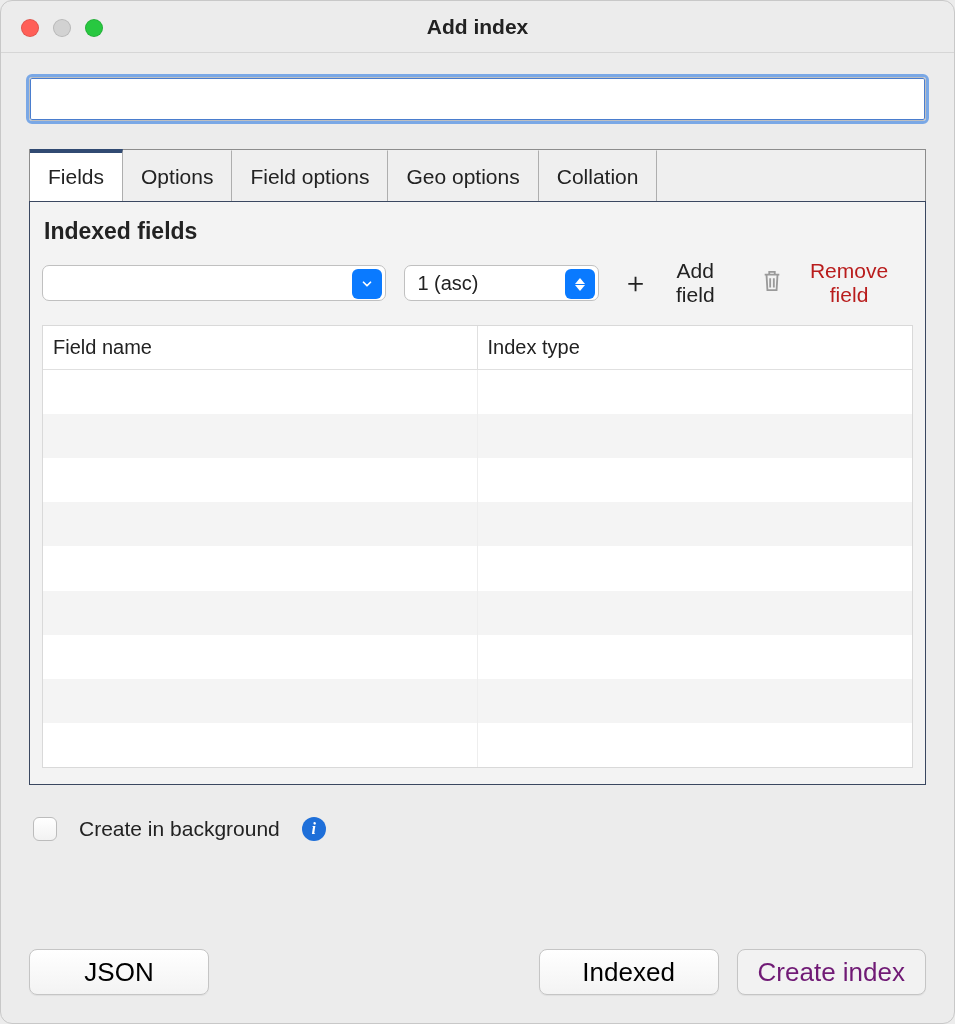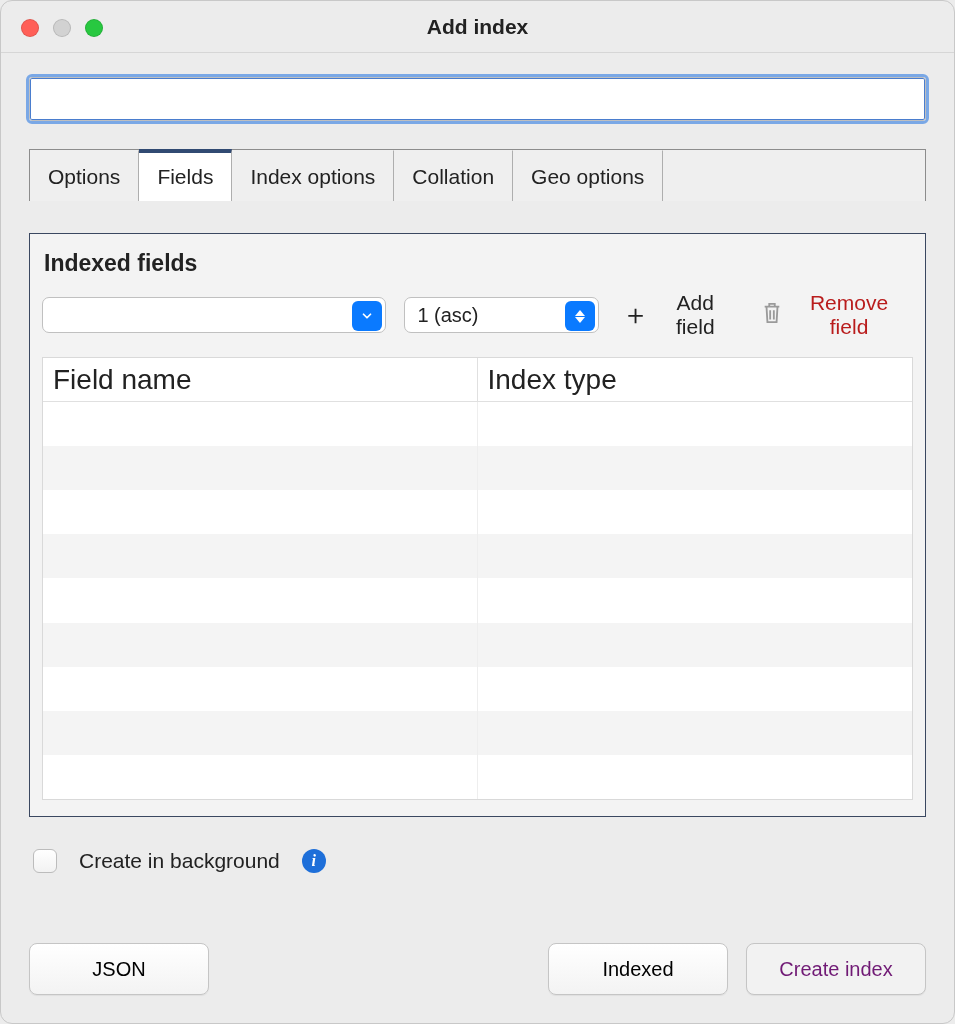--- a/index.html
+++ b/index.html
@@ -88,21 +88,21 @@
     margin-top: -1px;
     font-weight: 500;
   }
   .tab:not(.active) { border-top: 1px solid transparent; padding-top:1px;}
   .tabpanel {
     border: 1px solid #3a4760;
     background: #f3f3f3;
     flex: 0 0 auto;
     height: 584px;
     padding: 16px 12px;
-    display: flex; flex-direction: column; margin-top: 32px;
+    display: flex; flex-direction: column;
   }
   .panel-heading {
     font-weight: 700;
     font-size: 23px;
     margin: 0 0 14px 2px;
   }
   .field-row {
     display: flex; align-items: center; gap: 18px;
     margin-bottom: 18px;
   }
@@ -142,21 +142,21 @@
   .table {
     flex: 1;
     background: #fff;
     border: 1px solid #d9d9d9;
     display: flex; flex-direction: column;
     overflow: hidden;
   }
   .thead {
     display: flex; height: 44px; align-items: center;
     border-bottom: 1px solid #e0e0e0;
-    font-size: 28px;
+    font-size: 20px;
     background: #fff;
   }
   .th1 { width: 50%; padding-left: 10px; border-right: 1px solid #e0e0e0; height:100%; display:flex; align-items:center;}
   .th2 { width: 50%; padding-left: 10px; height:100%; display:flex; align-items:center;}
   .tbody { flex:1; display:flex; flex-direction:column; }
   .trow { flex:1; display:flex; }
   .trow:nth-child(odd) { background: #fff; }
   .trow:nth-child(even){ background: #f4f4f4; }
   .tcell { width:50%; border-right:1px solid #eee;}
   .tcell:last-child{border-right:none;}
@@ -182,27 +182,27 @@
     font-family: Georgia, 'Times New Roman', serif;
     font-style: italic;
   }
   .footer {
     margin-top: auto;
     padding: 24px 28px 28px 28px;
     display: flex; align-items: center; gap: 18px;
   }
   .spacer { flex:1; }
   .btn {
-    height: 52px;
+    height: 46px;
     min-width: 180px;
     padding: 0 20px;
     border-radius: 8px;
     border: 1px solid #c5c5c5;
     background: linear-gradient(#ffffff,#f3f3f3);
-    font-size: 20px;
+    font-size: 26px;
     box-shadow: 0 1px 1px rgba(0,0,0,0.06);
   }
   .btn.disabled { color: #701a75; background: #f2f2f2; }
 </style>
 </head>
 <body>
 
 <div class="window">
 
   <div class="titlebar">
@@ -212,25 +212,25 @@
       <div class="tl tl-green"></div>
     </div>
     <div class="title">Add index</div>
   </div>
 
   <div class="content">
 
     <input class="name-input" type="text" autofocus="" value="" style="">
 
     <div class="tabrow">
+      <div class="tab active">Fields</div>
       <div class="tab">Options</div>
-      <div class="tab active">Fields</div>
-      <div class="tab">Index options</div>
+      <div class="tab">Field options</div>
+      <div class="tab">Geo options</div>
       <div class="tab">Collation</div>
-      <div class="tab">Geo options</div>
     </div>
 
     <div class="tabpanel">
       <div class="panel-heading">Indexed fields</div>
 
       <div class="field-row">
         <div class="combo wide">
           <span></span>
           <span class="chev">
             <svg viewBox="0 0 24 24" fill="none">

